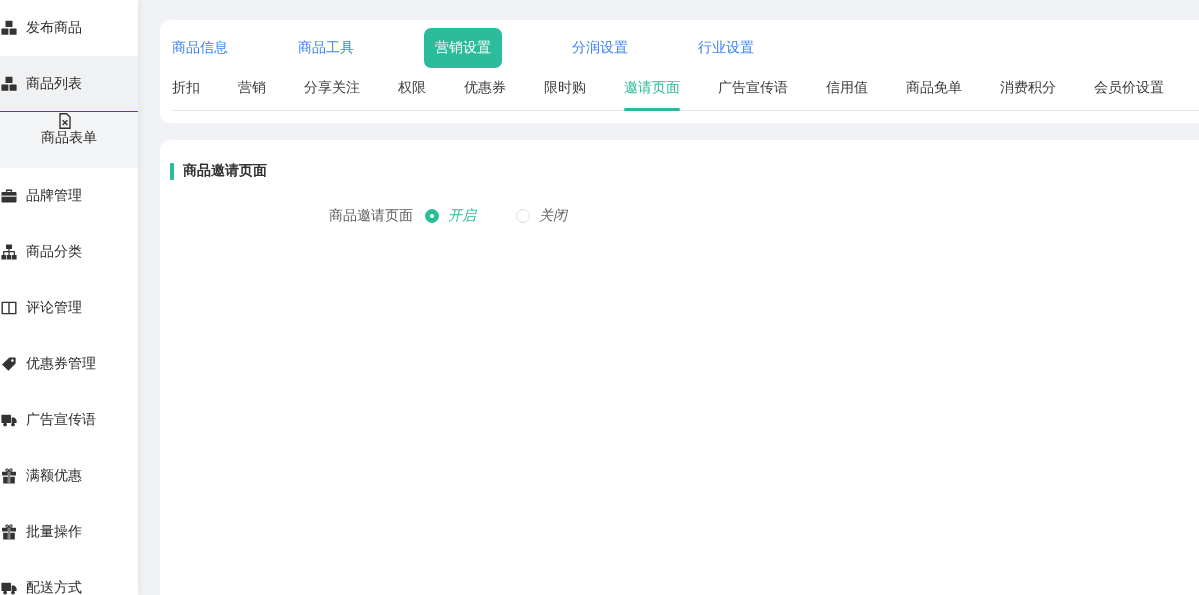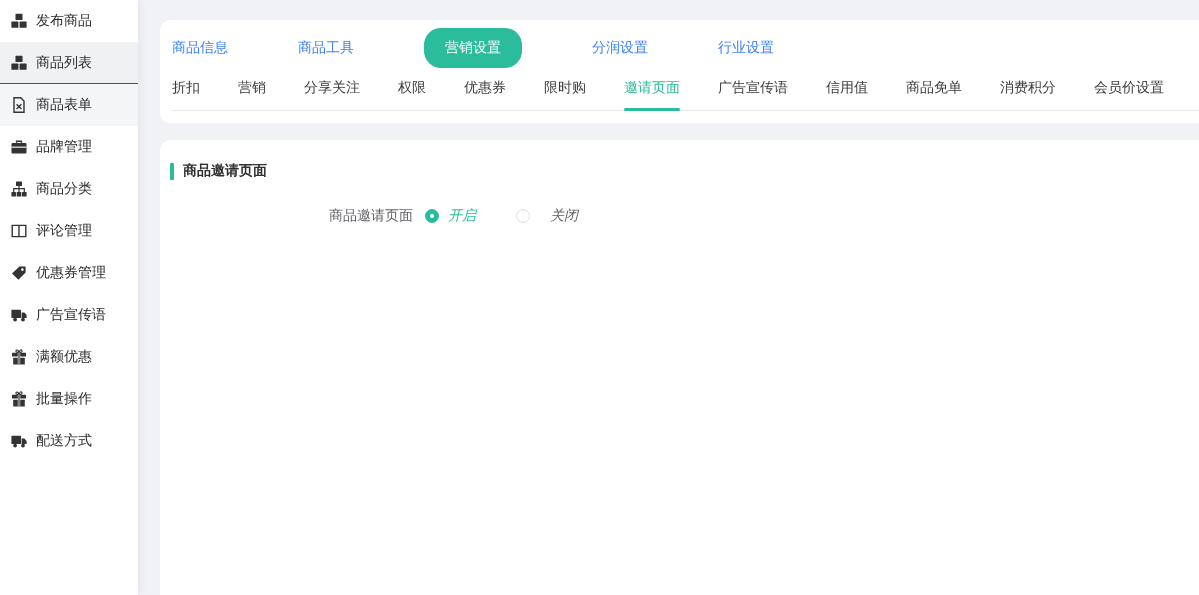--- a/index.html
+++ b/index.html
@@ -12,44 +12,44 @@
   }
   .app { display:flex; width:1199px; height:595px; }
 
   
   .sidebar {
     width:138px; height:595px; background:#fff; flex:0 0 138px;
     box-shadow:2px 0 8px rgba(0,0,0,0.06);
     position:relative; z-index:2;
   }
   .side-item {
-    height:42px; display:flex; align-items:center;
-    padding-left:10px; cursor:pointer; color:#2b2b2b;
+    height:56px; display:flex; align-items:center;
+    cursor:pointer; color:#2b2b2b;
   }
   .side-item.hl-a { background:#f0f1f3; border-bottom:1px solid #6d28d9; }
-  .side-item.hl-b { background:#f4f5f7; }
+  .side-item.hl-b { background:#f4f5f7;flex-direction:column; }
   .side-item .ic-wrap { width:17px; height:17px; margin-right:9px; display:inline-flex; align-items:center; justify-content:center; }
   .ic { width:16px; height:16px; fill:#333; }
 
   
   .main { flex:1; padding-left:22px; display:flex; flex-direction:column; }
   .card { background:#fff; }
 
   .tabs-card {
     margin-top:20px;
     border-radius:10px 0 0 10px;
     padding:8px 0 12px 12px;
   }
   .main-tabs { height:40px; display:flex; align-items:center; }
   .main-tab {
     color:#3b82f6; margin-right:70px; cursor:pointer; white-space:nowrap;
   }
   .main-tab.active {
     background:var(--accent); color:#fff;
-    padding:11px 21px; border-radius:17px;
+    padding:11px 11px; border-radius:7px;
   }
   .sub-tabs {
     display:flex; align-items:flex-end;
     border-bottom:1px solid #e6e8ed;
     margin-top:2px;
   }
   .sub-tab {
     position:relative; color:#3c3c3c; cursor:pointer; white-space:nowrap;
     padding:9px 0 13px 0; margin-right:38px;
   }
@@ -80,21 +80,21 @@
     width:14px; height:14px; border-radius:50%;
     border:1px solid #dcdfe6; background:#fff;
     display:inline-flex; align-items:center; justify-content:center;
   }
   .radio.selected .circle { background:var(--accent); border-color:var(--accent); }
   .radio.selected .circle::after {
     content:""; width:4px; height:4px; border-radius:50%; background:#fff;
   }
   .radio .radio-text { margin-left:9px; color:#606266; }
   .radio.selected .radio-text { color:var(--accent); }
-  .radio + .radio { margin-left:40px;gap:11px; }
+  .radio + .radio { margin-left:40px; }
 
   .svg-defs { position:absolute; width:0; height:0; overflow:hidden; }
 </style>
 </head>
 <body>
 
 <svg class="svg-defs" xmlns="http://www.w3.org/2000/svg">
   <defs>
     <g id="i-cubes">
       <rect x="4.5" y="0.8" width="7" height="6.2" rx="0.6"></rect>

